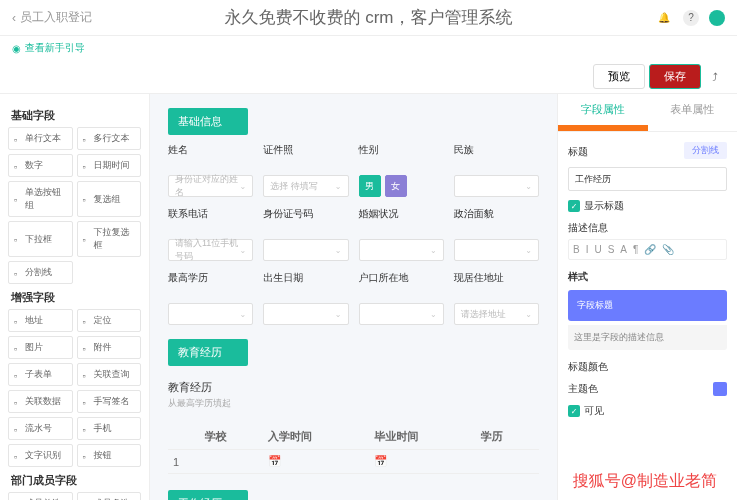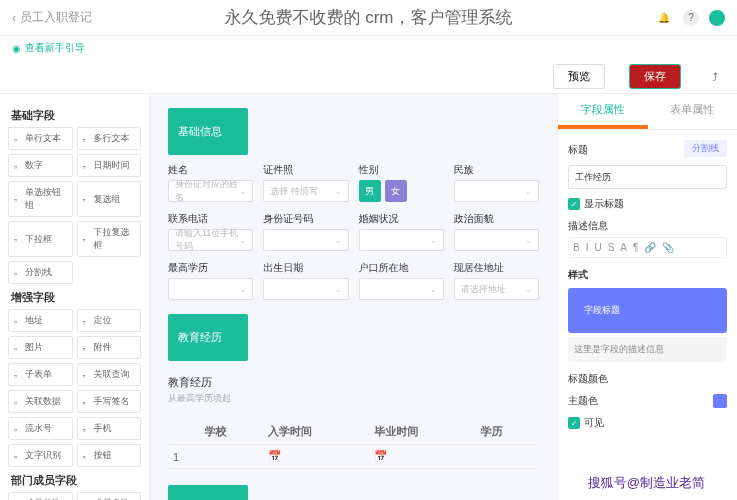--- a/index.html
+++ b/index.html
@@ -3,61 +3,61 @@
 <meta charset="utf-8">
 <style>
 *{margin:0;padding:0;box-sizing:border-box;font-family:-apple-system,"PingFang SC","Microsoft YaHei",sans-serif}
 body{background:#f5f7fa;font-size:11px;color:#333;width:737px;height:500px;overflow:hidden}
 .top{height:36px;background:#fff;display:flex;align-items:center;padding:0 12px;border-bottom:1px solid #eee;position:relative}
 .back{color:#999;font-size:12px;display:flex;align-items:center;gap:4px;cursor:pointer}
 .title-over{position:absolute;left:50%;transform:translateX(-50%);font-size:17px;color:#666;font-weight:400}
 .top-r{margin-left:auto;display:flex;gap:10px;align-items:center}
 .ico{width:16px;height:16px;border-radius:50%;display:flex;align-items:center;justify-content:center;font-size:10px}
 .guide{height:24px;padding:4px 12px;background:#fff;color:#1abc9c;font-size:10px;display:flex;align-items:center;gap:4px}
-.act-row{height:34px;background:#fff;display:flex;align-items:center;justify-content:flex-end;padding:0 12px;gap:24px;border-bottom:1px solid #eee}
+.act-row{height:34px;background:#fff;display:flex;align-items:center;justify-content:flex-end;padding:0 12px;gap:4px;border-bottom:1px solid #eee}
 .btn{padding:4px 14px;border:1px solid #ddd;border-radius:3px;font-size:11px;cursor:pointer;background:#fff}
 .btn-p{background:#b91c1c;color:#fff;border-color:#1abc9c}
 .share{width:20px;text-align:center;color:#666;cursor:pointer}
 .main{display:flex;height:406px}
 .lsb{width:150px;background:#fff;padding:8px;overflow-y:auto;border-right:1px solid #eee}
 .grp-t{font-size:11px;font-weight:600;color:#333;margin:6px 3px 4px}
 .grp{display:grid;grid-template-columns:1fr 1fr;gap:4px}
 .fld{padding:4px 5px;border:1px solid #e5e5e5;border-radius:2px;font-size:9px;color:#666;cursor:grab;display:flex;align-items:center;gap:3px;background:#fff}
 .fld-i{width:8px;height:8px;flex-shrink:0}
 .center{flex:1;padding:10px 18px;overflow-y:auto;background:#f5f7fa}
-.sec-h{background:#1abc9c;color:#fff;padding:16px 10px;font-size:11px;border-radius:2px;margin:4px 0 8px;display:inline-block;min-width:80px}
+.sec-h{background:#1abc9c;color:#fff;padding:6px 10px;font-size:11px;border-radius:2px;margin:4px 0 8px;display:inline-block;min-width:80px}
 .frow{display:grid;grid-template-columns:repeat(4,1fr);gap:10px;margin-bottom:10px}
-.fg{display:flex;flex-direction:column;gap:3px}
+.fg{display:flex;flex-direction:column;gap:18px}
 .fl{font-size:10px;color:#333;font-weight:500}
 .fi{height:22px;border:1px solid #e0e0e0;border-radius:2px;padding:0 6px;font-size:9px;color:#bbb;background:#fff;display:flex;align-items:center;justify-content:space-between}
 .chev{color:#ccc;font-size:8px}
 .rsel{display:flex;gap:4px}
 .rbtn{width:22px;height:22px;border:1px solid #ddd;border-radius:2px;display:flex;align-items:center;justify-content:center;font-size:9px;cursor:pointer}
 .rbtn.on{background:#1abc9c;color:#fff;border-color:#1abc9c}
 .rbtn.p{background:#8b7fd6;color:#fff;border-color:#8b7fd6}
 .sub-t{font-size:11px;font-weight:500;margin:6px 0 2px}
 .sub-st{font-size:9px;color:#aaa;margin-bottom:14px}
 .tbl{width:100%;border-collapse:collapse;font-size:11px}
 .tbl th,.tbl td{padding:5px;text-align:left;color:#666;border-bottom:1px solid #eee}
 .cal{color:#ccc}
 .rsb{width:180px;background:#fff;border-left:1px solid #eee;overflow-y:auto}
 .tabs{display:flex;border-bottom:1px solid #eee}
 .tab{flex:1;text-align:center;padding:8px 0;font-size:11px;color:#999;cursor:pointer}
-.tab.act{color:#1abc9c;border-bottom:4px solid #f97316}
+.tab.act{color:#1abc9c;border-bottom:6px solid #f97316}
 .rbody{padding:10px}
 .rrow{display:flex;align-items:flex-end;justify-content:space-between;margin-bottom:8px;font-size:10px}
 .tag{background:#eef0ff;color:#6b7cff;padding:2px 8px;border-radius:2px;font-size:9px}
 .chk{display:flex;align-items:center;gap:4px;font-size:10px;margin-bottom:8px}
 .chkb{width:12px;height:12px;background:#1abc9c;border-radius:2px;display:flex;align-items:center;justify-content:center;color:#fff;font-size:8px}
 .tbar{display:flex;gap:6px;padding:4px;border:1px solid #eee;border-radius:2px;margin-bottom:10px}
 .tbar span{color:#999;font-size:10px;cursor:pointer}
-.style-box{background:#6b7cff;color:#fff;padding:16px;border-radius:3px;font-size:9px;margin-bottom:4px}
+.style-box{background:#6b7cff;color:#fff;padding:9px;border-radius:3px;font-size:9px;margin-bottom:4px}
 .style-sub{background:#f5f5f5;padding:6px;font-size:9px;color:#888;border-radius:0 0 3px 3px;margin-bottom:10px}
 .clr{width:14px;height:14px;border-radius:2px;background:#6b7cff}
-.wm{position:absolute;bottom:6px;right:26px;font-size:13px;color:#4c1d95;background:rgba(255,255,255,0.8);padding:2px 6px}
+.wm{position:absolute;bottom:6px;right:14px;font-size:16px;color:#ef4444;background:rgba(255,255,255,0.8);padding:2px 6px}
 </style>
 </head>
 <body>
 
 <div class="top">
   <div class="back">
       <span>‹</span>
       <span>员工入职登记</span>
     </div>
   <div class="title-over">永久免费不收费的 crm，客户管理系统</div>

